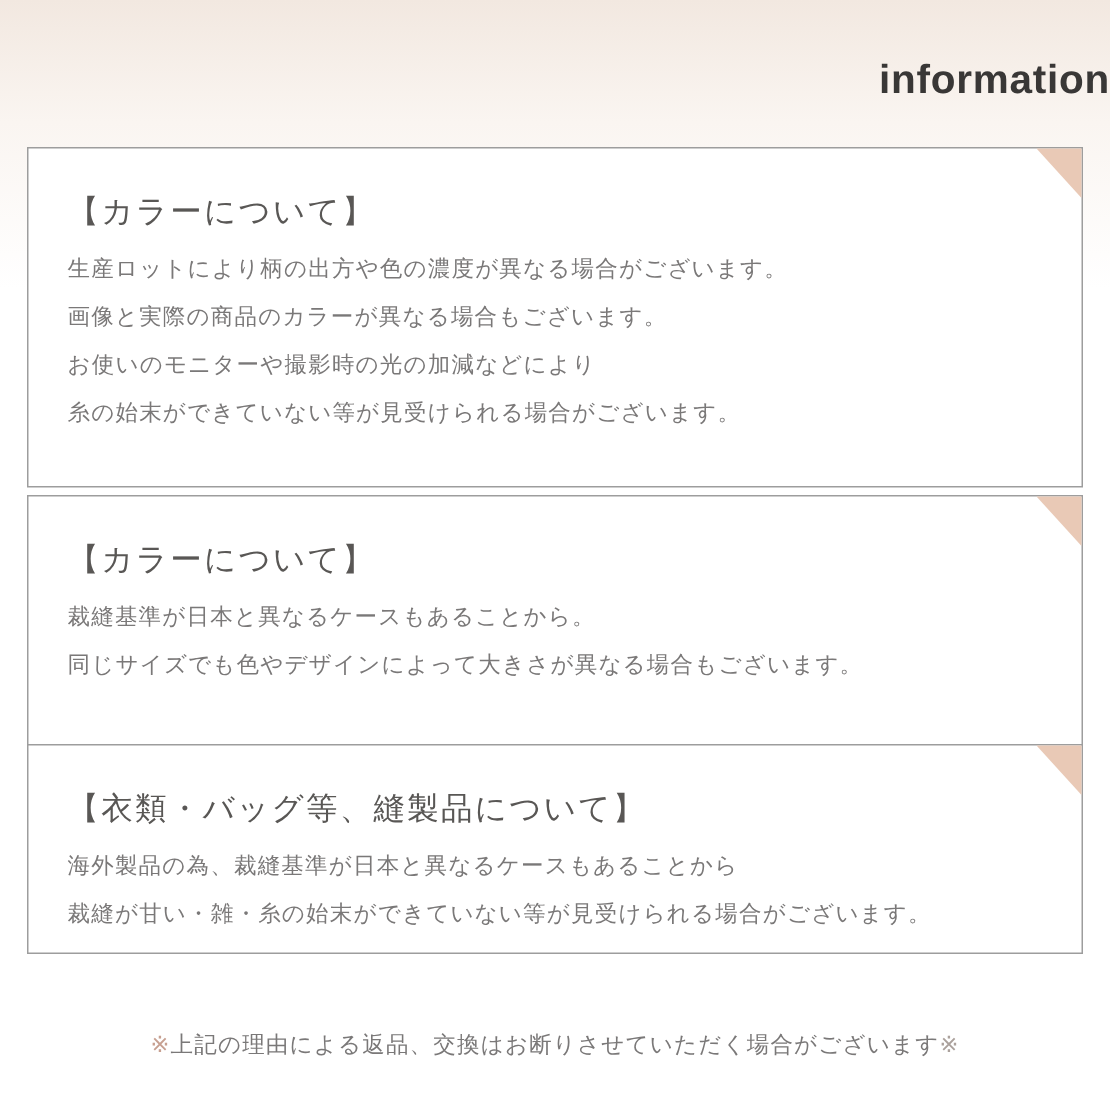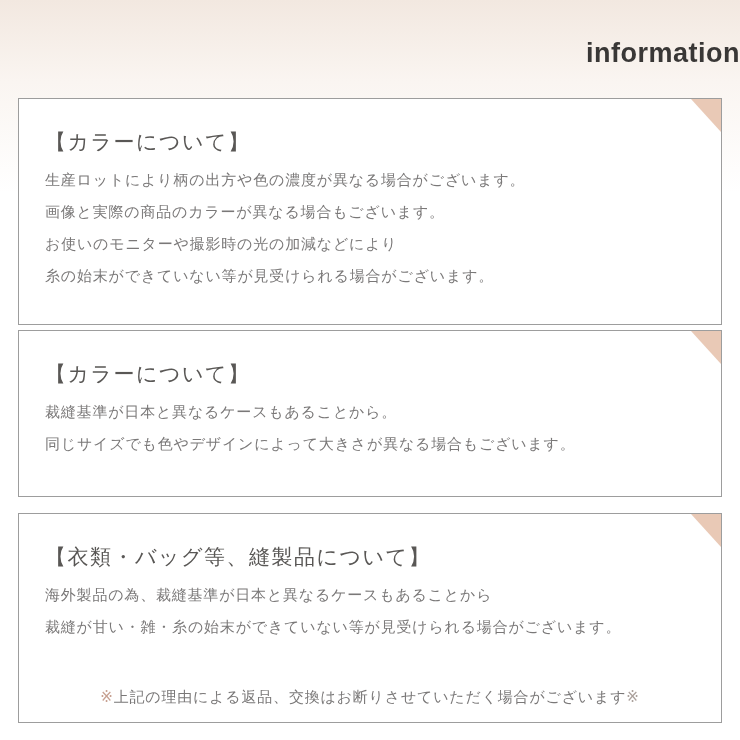--- a/index.html
+++ b/index.html
@@ -38,21 +38,21 @@
   .notice-box {
     position: absolute;
     left: 18px;
     width: 704px;
     background: var(--box-background);
     border: 1.5px solid var(--border);
     padding: 30px 26px 0 26px;
   }
   .box-1 { top: 98px;  height: 227px; }
   .box-2 { top: 330px; height: 167px; }
-  .box-3 { top: 513px; height: 210px; }
+  .box-3 { top: 496px; height: 140px; }
   .corner-triangle {
     position: absolute;
     top: 0;
     right: 0;
     width: 0;
     height: 0;
     border-top: 33px solid var(--accent-triangle);
     border-left: 30px solid transparent;
   }
   .section-heading {

